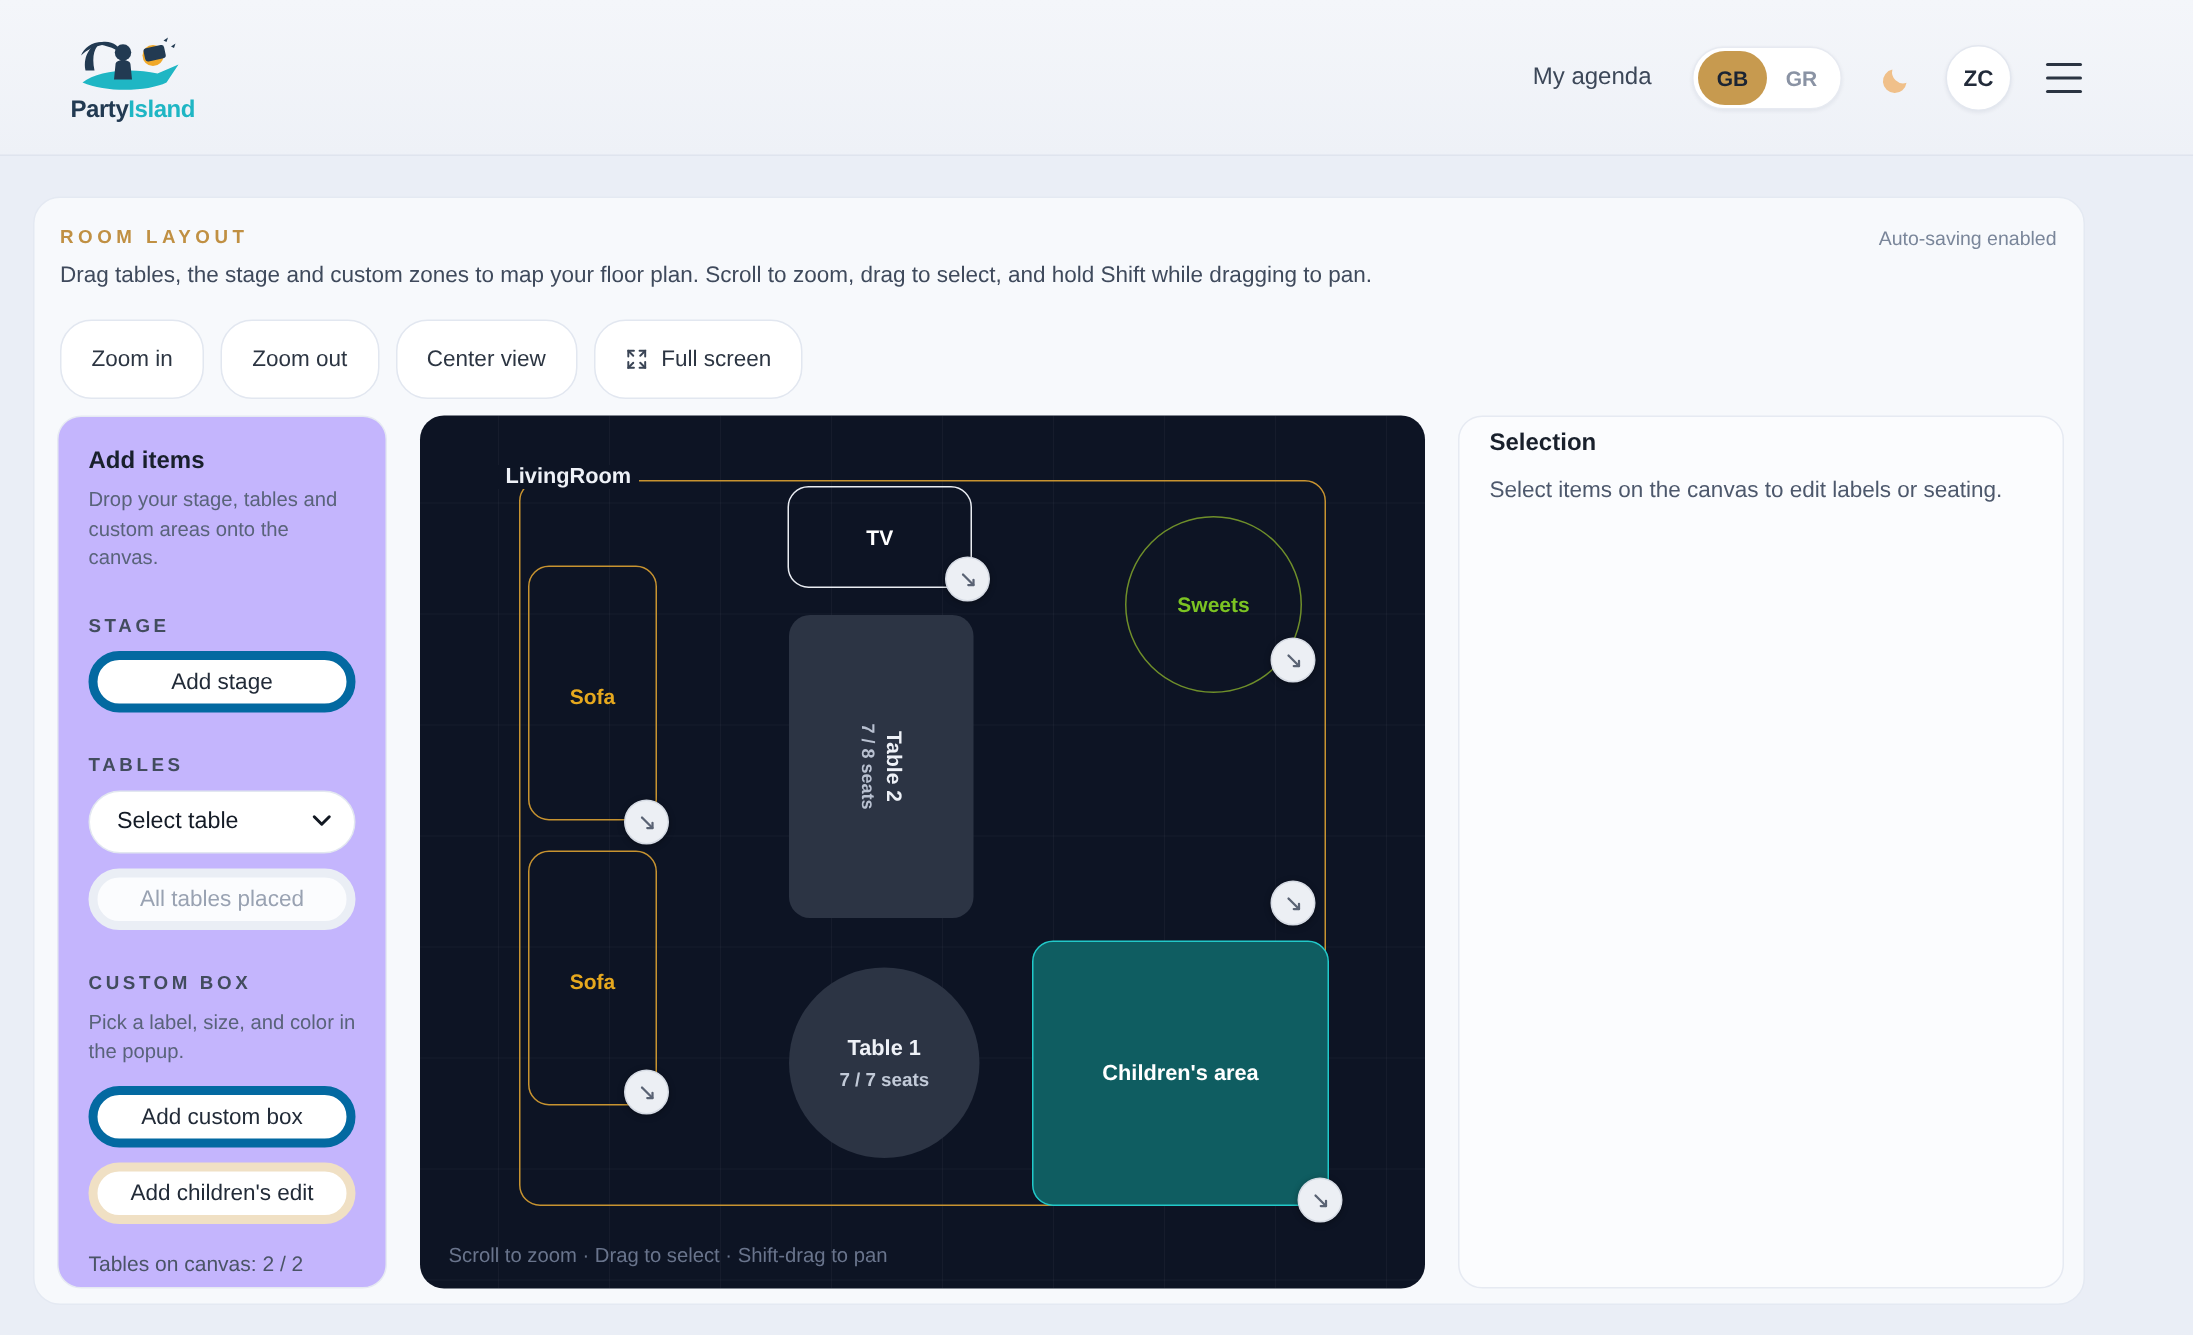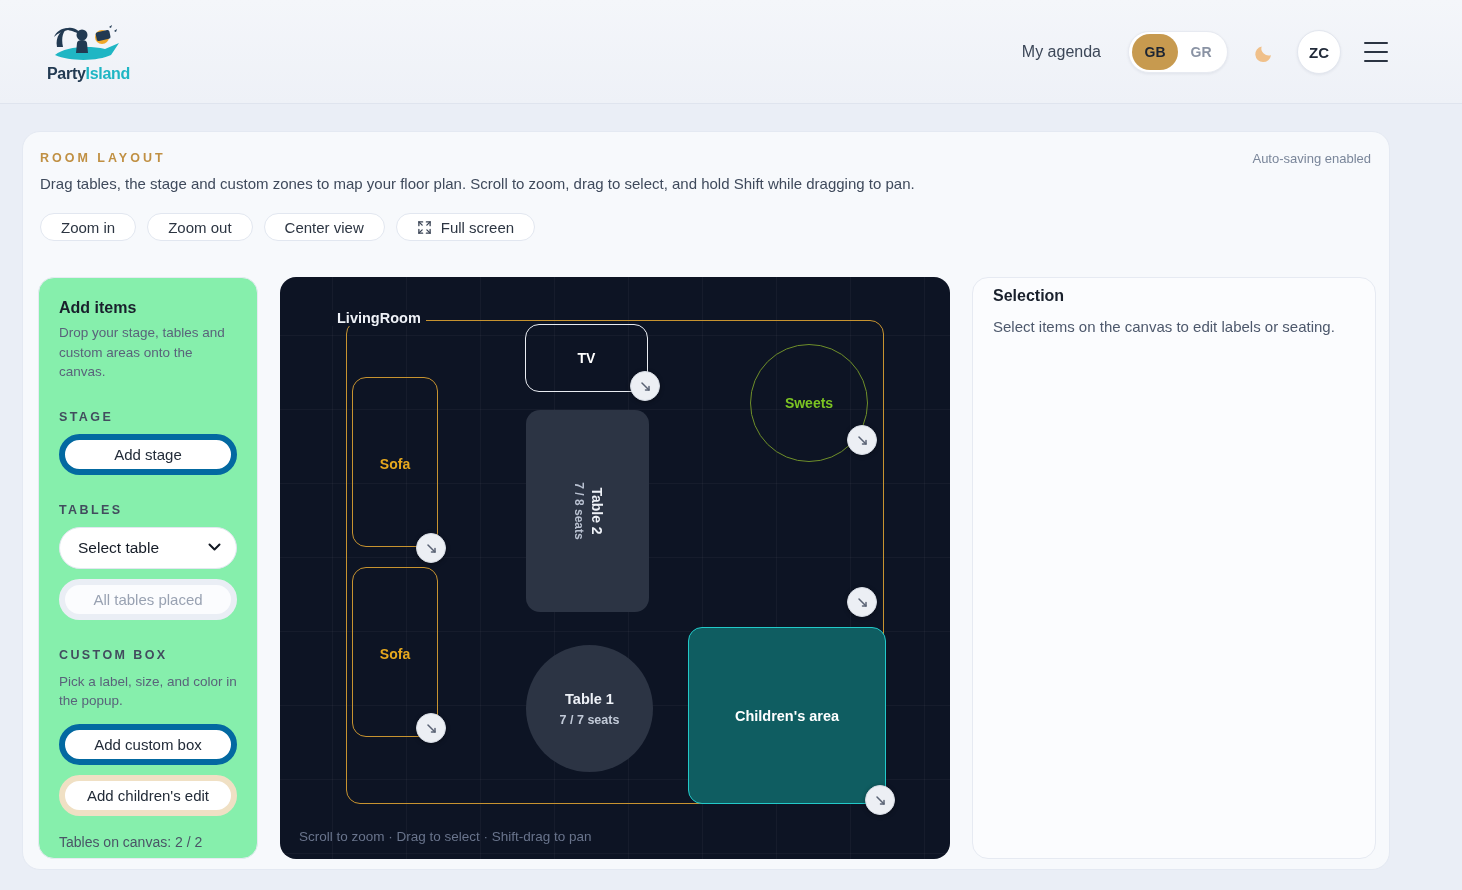--- a/index.html
+++ b/index.html
@@ -80,32 +80,32 @@
   }
   .autosave{
     position:absolute; right:18px; top:19px; font-size:13px; color:#7a869a;
   }
   .card-sub{
     position:absolute; left:17px; top:43px; font-size:15px; color:#3f4a5c;
   }
 
   .toolbar{ position:absolute; left:17px; top:81px; display:flex; gap:11px; }
   .pill{
-    height:28px; padding:0 20px; border-radius:21px; background:#fff;
+    height:53px; padding:0 20px; border-radius:21px; background:#fff;
     border:1px solid #e2e7f0; font-size:15px; color:#2c3542; cursor:pointer;
     display:flex; align-items:center; gap:9px;
     font-family:"Liberation Sans", sans-serif;
   }
 
   
   .cols{ position:absolute; left:15px; top:145px; width:1338px; height:582px;
          display:flex; gap:22px; }
 
   .side{
-    width:220px; background:#86efac; border:1px solid #e6eaf2; border-radius:16px;
+    width:220px; background:#c4b5fd; border:1px solid #e6eaf2; border-radius:16px;
     padding:21px 20px 0 20px; position:relative;
   }
   .side h3{ font-size:16px; color:#19202c; margin-bottom:6px; }
   .side .desc{ font-size:13.5px; color:#59637a; line-height:1.45; }
   .grp{ font-size:12.5px; font-weight:bold; letter-spacing:2.4px;
         color:#424c5e; margin:28px 0 10px; }
   .btn-full{
     width:100%; height:41px; border-radius:21px; background:#fff;
     border:6px solid #0369a1; font-size:15px; color:#222b38; cursor:pointer;
     display:flex; align-items:center; justify-content:center;

